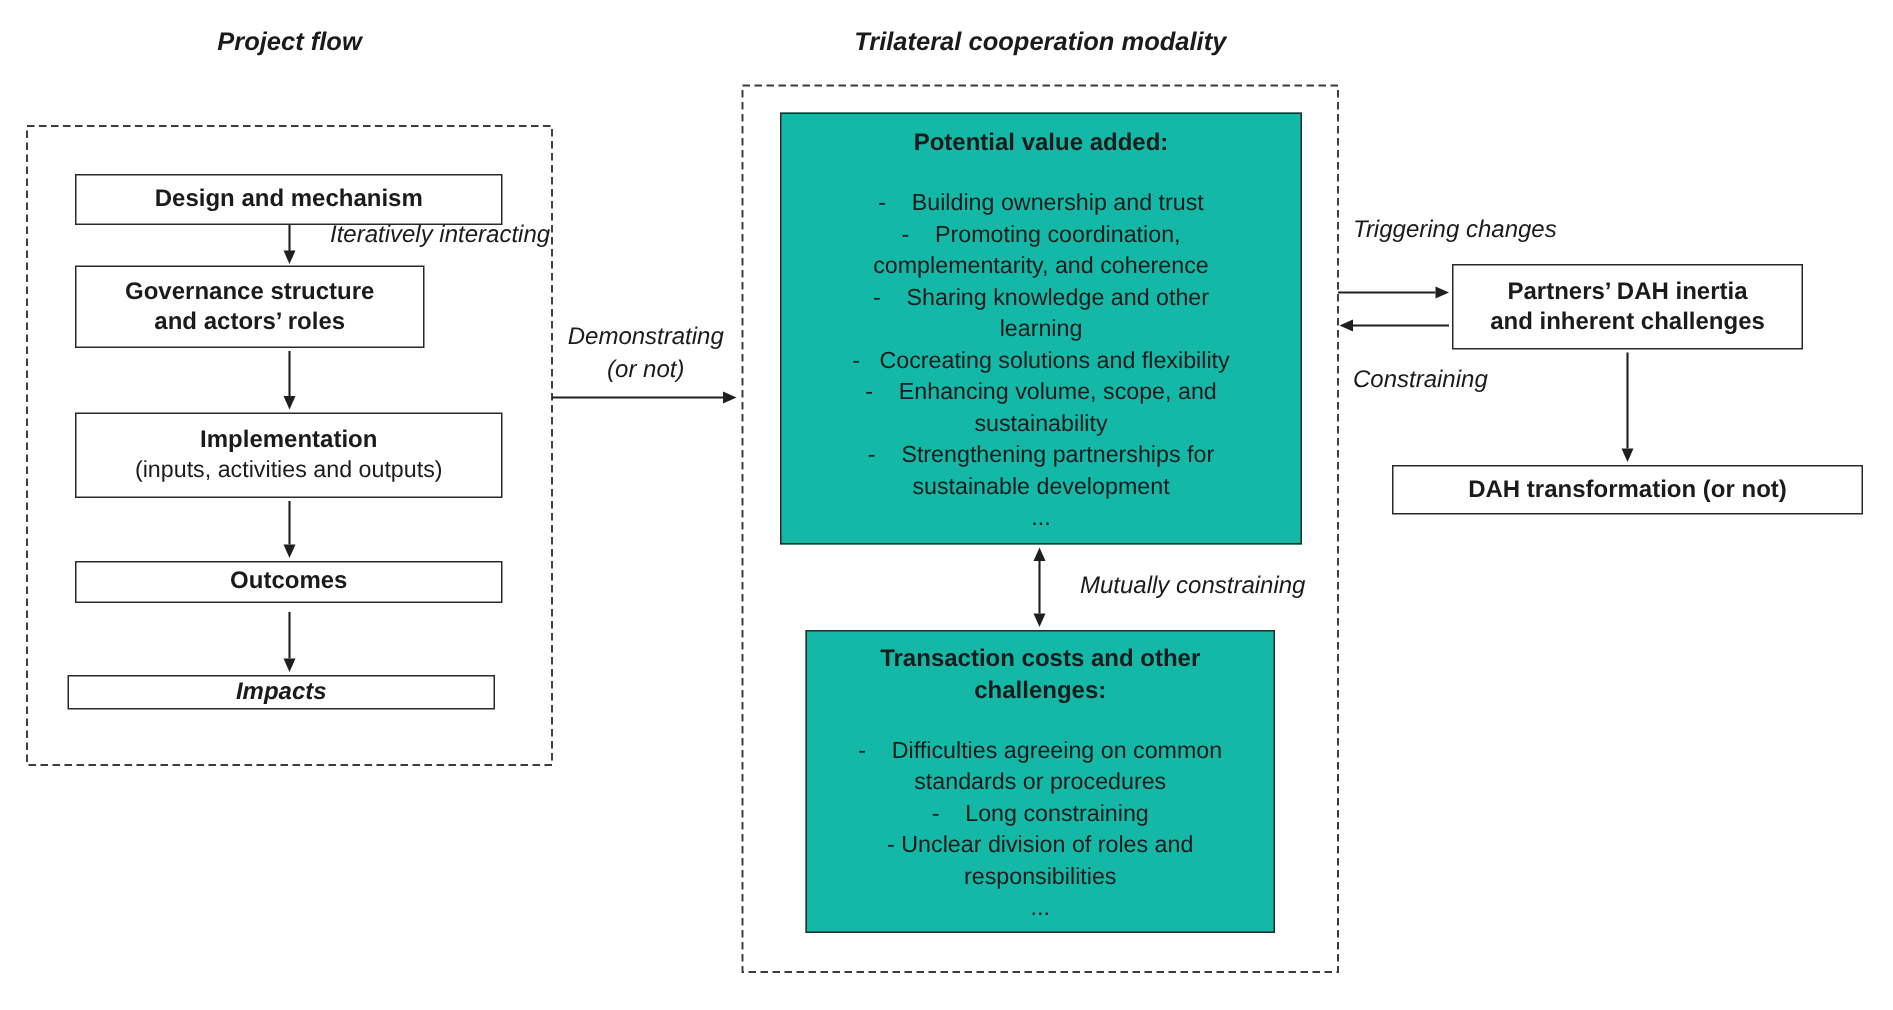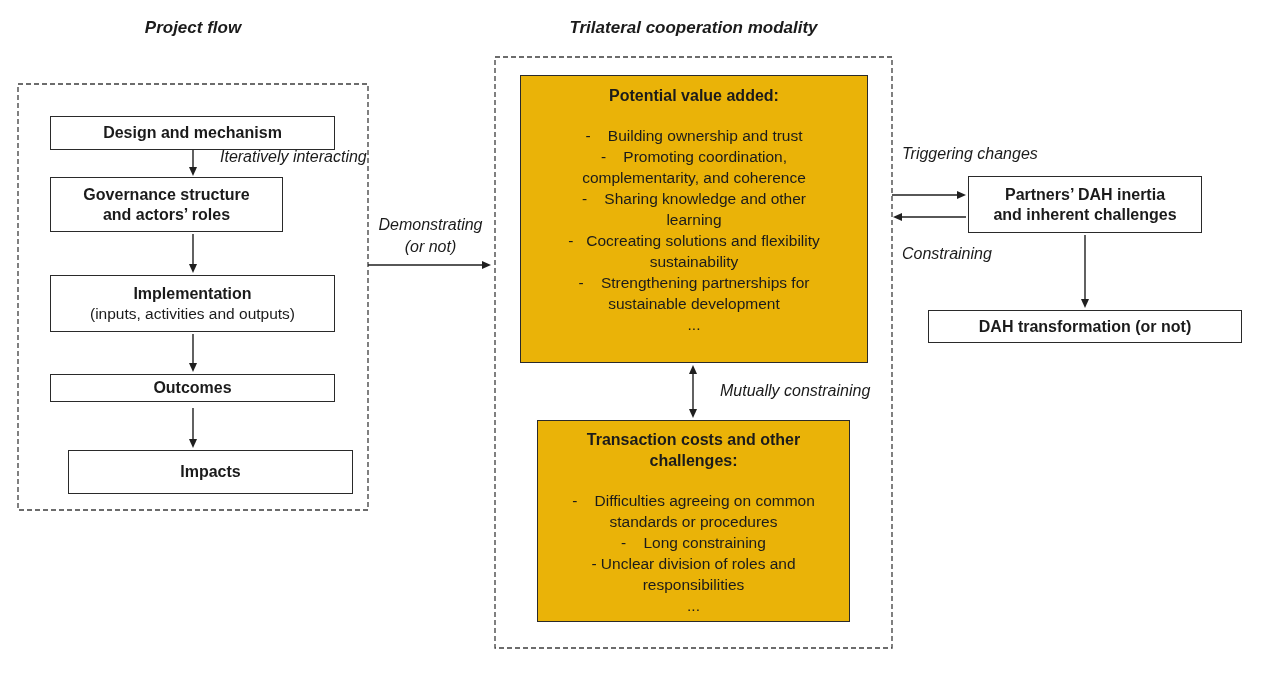--- a/index.html
+++ b/index.html
@@ -37,21 +37,21 @@
     font-weight: 700;
     font-size: 16px;
     line-height: 20px;
     white-space: pre-line;
   }
   .fbox-sub { font-size: 15.5px; line-height: 19px; }
   .fbox-sub:empty { display: none; }
   .bigbox {
     position: absolute;
     border: 1.5px solid #2a2a2a;
-    background: #eab308;
+    background: #14b8a6;
     box-sizing: border-box;
     text-align: center;
   }
   .bheading {
     font-weight: 700;
     font-size: 16px;
     line-height: 21px;
     white-space: pre-line;
   }
   .spacer-lg { height: 19px; }
@@ -118,21 +118,21 @@
 
   <div class="fbox" style="left:50px; top:275px; width:285px; height:57px;">
     <div class="fbox-title">Implementation</div>
     <div class="fbox-sub">(inputs, activities and outputs)</div>
   </div>
 
   <div class="fbox" style="left:50px; top:374px; width:285px; height:28px;">
     <div class="fbox-title">Outcomes</div>
   </div>
 
-  <div class="fbox" style="left:68px; top:450px; width:285px; height:44px;">
+  <div class="fbox" style="left:45px; top:450px; width:285px; height:23px;font-style:italic;">
     <div class="fbox-title">Impacts</div>
   </div>
 
   <div class="ilabel" style="left:220px; top:146px;">Iteratively interacting</div>
 
   <div class="ilabel" style="left:368px; top:214px; width:125px; text-align:center;">Demonstrating
 (or not)</div>
 
   <div class="ilabel" style="left:720px; top:380px;">Mutually constraining</div>
 
@@ -143,20 +143,21 @@
   <div class="bigbox" style="left:520px; top:75px; width:348px; height:288px; padding-top:9px;">
     <div class="bheading">Potential value added:</div>
     <div class="spacer-lg"></div>
     <div>
         <div class="bline">-    Building ownership and trust</div>
         <div class="bline">-    Promoting coordination,</div>
         <div class="bline">complementarity, and coherence</div>
         <div class="bline">-    Sharing knowledge and other</div>
         <div class="bline">learning</div>
         <div class="bline">-   Cocreating solutions and flexibility</div>
+        <div class="bline">-    Enhancing volume, scope, and</div>
         <div class="bline">sustainability</div>
         <div class="bline">-    Strengthening partnerships for</div>
         <div class="bline">sustainable development</div>
         <div class="bline">...</div>
       </div>
   </div>
 
   <div class="bigbox" style="left:537px; top:420px; width:313px; height:202px; padding-top:8px;">
     <div class="bheading">Transaction costs and other
 challenges:</div>

